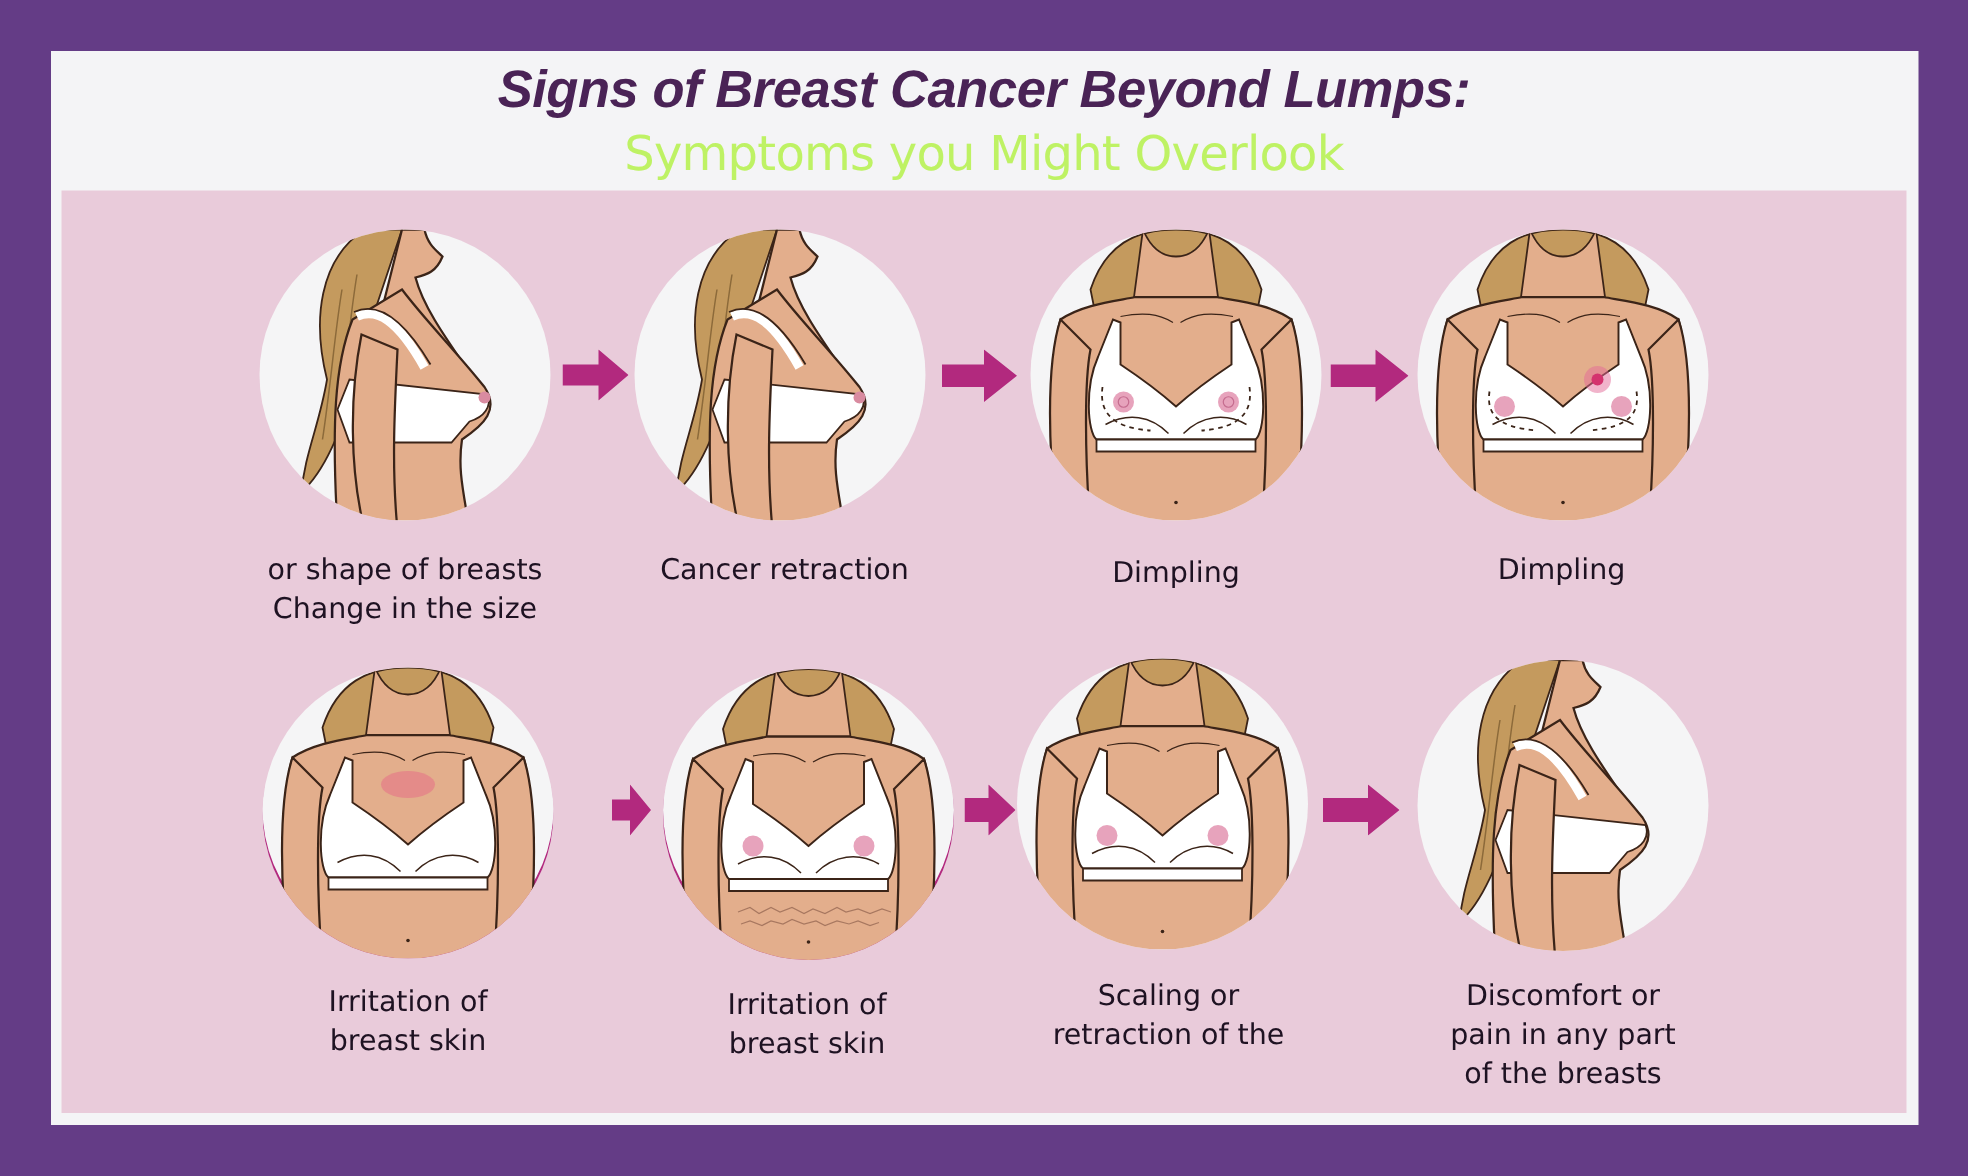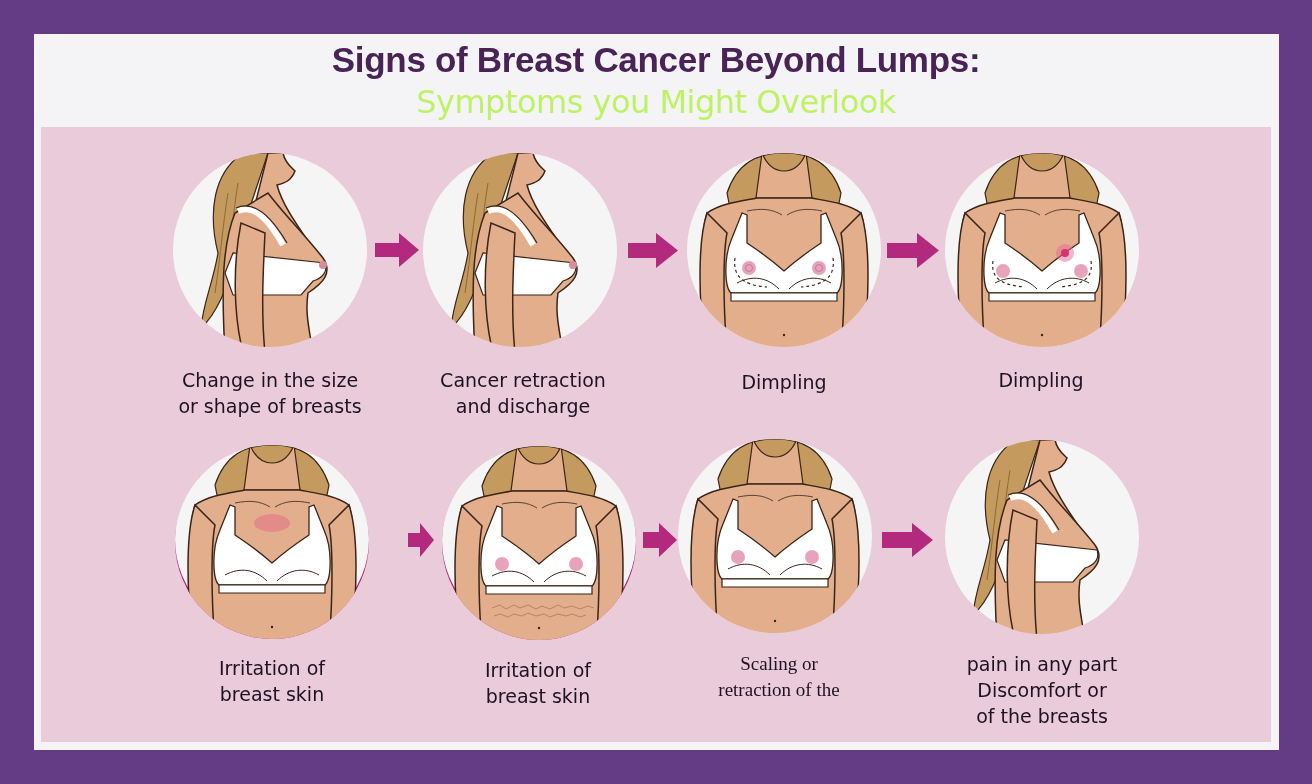--- a/index.html
+++ b/index.html
@@ -9,21 +9,21 @@
     font-family:"DejaVu Sans", sans-serif;
     position:relative;
   }
   .card {
     position:absolute; left:34px; top:34px; width:1245px; height:716px;
     background:#F4F4F6;
   }
   .title {
     position:absolute; left:0; top:40px; width:1312px; text-align:center;
     color:#4A2356; font-family:"Liberation Sans", sans-serif; font-weight:bold;
-    font-size:35px; letter-spacing:-0.3px; line-height:40px;
+    font-size:35px; letter-spacing:-0.3px; line-height:40px;font-style:italic;
   }
   .subtitle {
     position:absolute; left:0; top:82px; width:1312px; text-align:center;
     color:#bef264; font-family:"DejaVu Sans", sans-serif; font-weight:normal;
     font-size:32px; letter-spacing:-0.5px; line-height:40px;
   }
   .panel {
     position:absolute; left:41px; top:127px; width:1230px; height:615px;
     background:#E9CBDA;
   }
@@ -137,26 +137,25 @@
     <circle cx="58" cy="118" r="7" fill="#E7A3BC"></circle>
     <circle cx="136" cy="118" r="7" fill="#E7A3BC"></circle>
     <circle cx="120" cy="100" r="9" fill="#E46A97" opacity="0.5"></circle>
       <circle cx="120" cy="100" r="4" fill="#D4336E"></circle>
     <path d="M48 108 C46 122 52 132 80 134" stroke="#3B2418" stroke-width="1.2" stroke-dasharray="3 3" fill="none"></path>
     <path d="M146 108 C148 122 142 132 114 134" stroke="#3B2418" stroke-width="1.2" stroke-dasharray="3 3" fill="none"></path>
   </svg>
 </div>
 
 <div class="label" style="left:150px; top:367px;">
+  <div>or shape of breasts</div>
   <div>Change in the size</div>
-  <div>or shape of breasts</div>
 </div>
 <div class="label" style="left:403px; top:367px;">
   <div>Cancer retraction</div>
-  <div>and discharge</div>
 </div>
 <div class="label" style="left:664px; top:369px;">
   <div>Dimpling</div>
 </div>
 <div class="label" style="left:921px; top:367px;">
   <div>Dimpling</div>
 </div>
 
 <div class="circle accent" style="left:175px; top:445px;">
   <svg width="194" height="194" viewBox="0 0 194 194">
@@ -202,21 +201,21 @@
 </div>
 
 <div class="label" style="left:152px; top:655px;">
   <div>Irritation of</div>
   <div>breast skin</div>
 </div>
 <div class="label" style="left:418px; top:657px;">
   <div>Irritation of</div>
   <div>breast skin</div>
 </div>
-<div class="label" style="left:659px; top:651px;font-family:Liberation Serif, serif;">
+<div class="label" style="left:659px; top:651px;">
   <div>Scaling or</div>
   <div>retraction of the</div>
 </div>
 <div class="label" style="left:922px; top:651px;">
+  <div>Discomfort or</div>
   <div>pain in any part</div>
-  <div>Discomfort or</div>
   <div>of the breasts</div>
 </div>
 
 </body></html>

